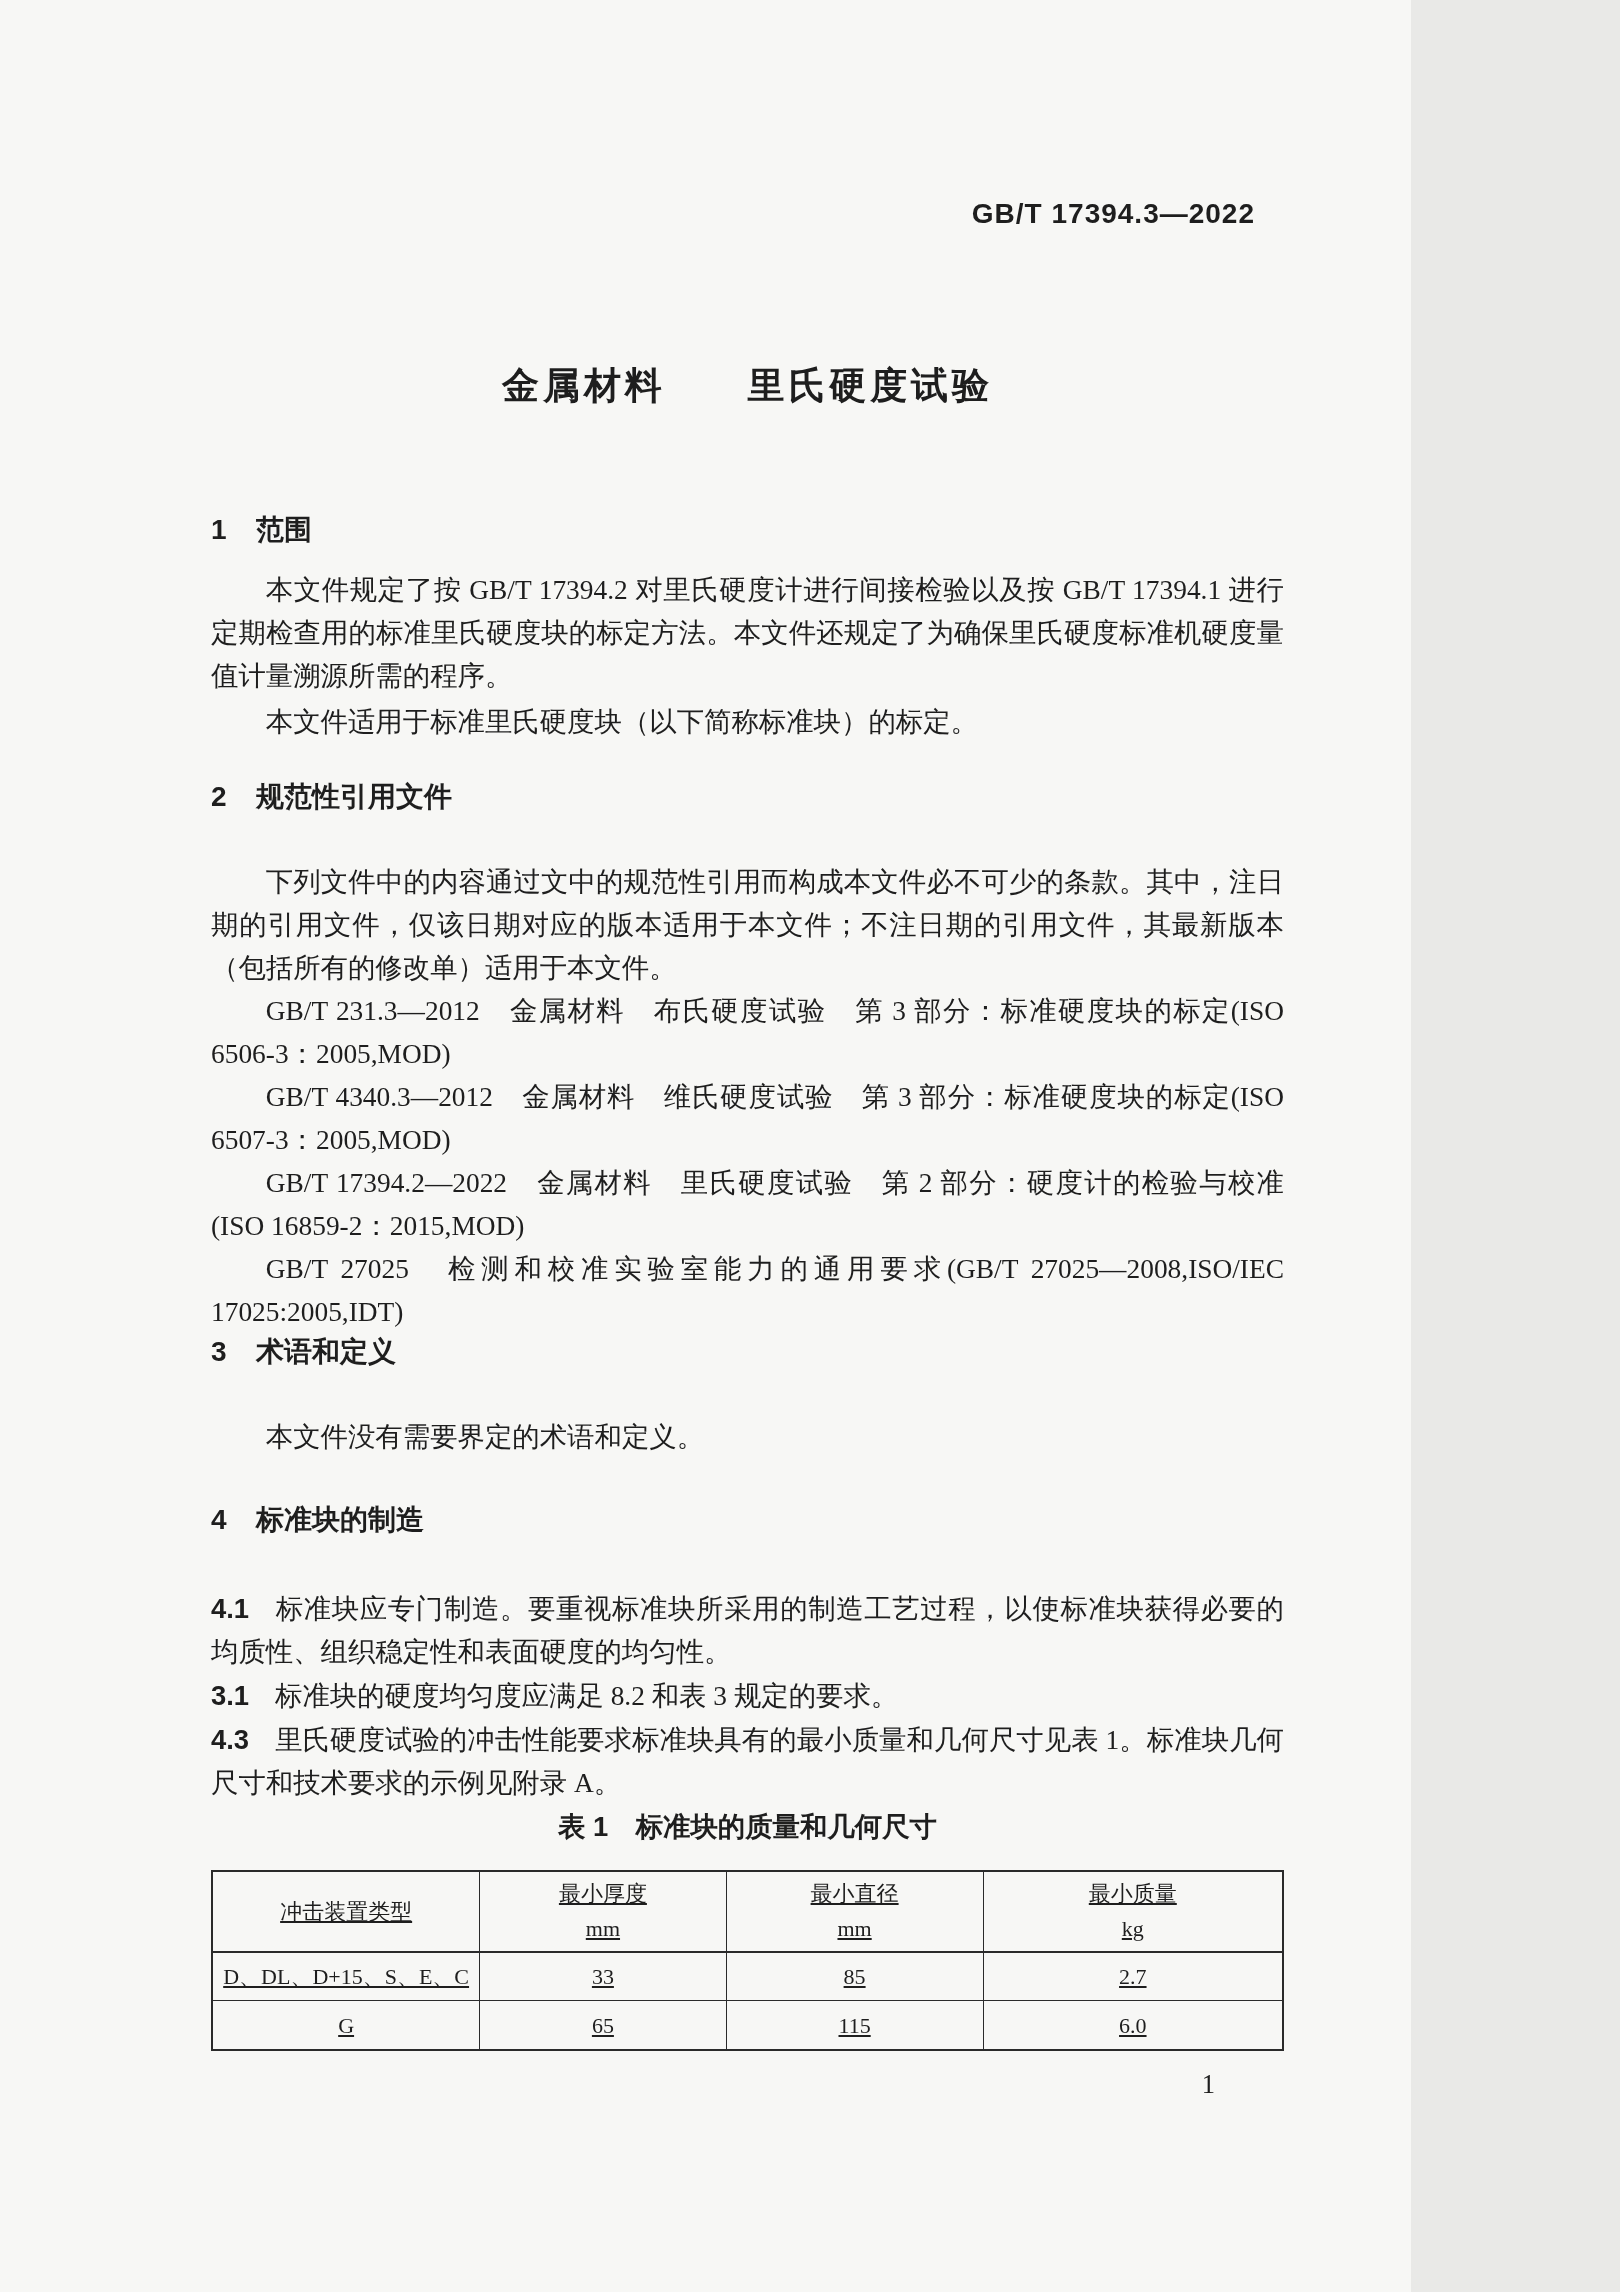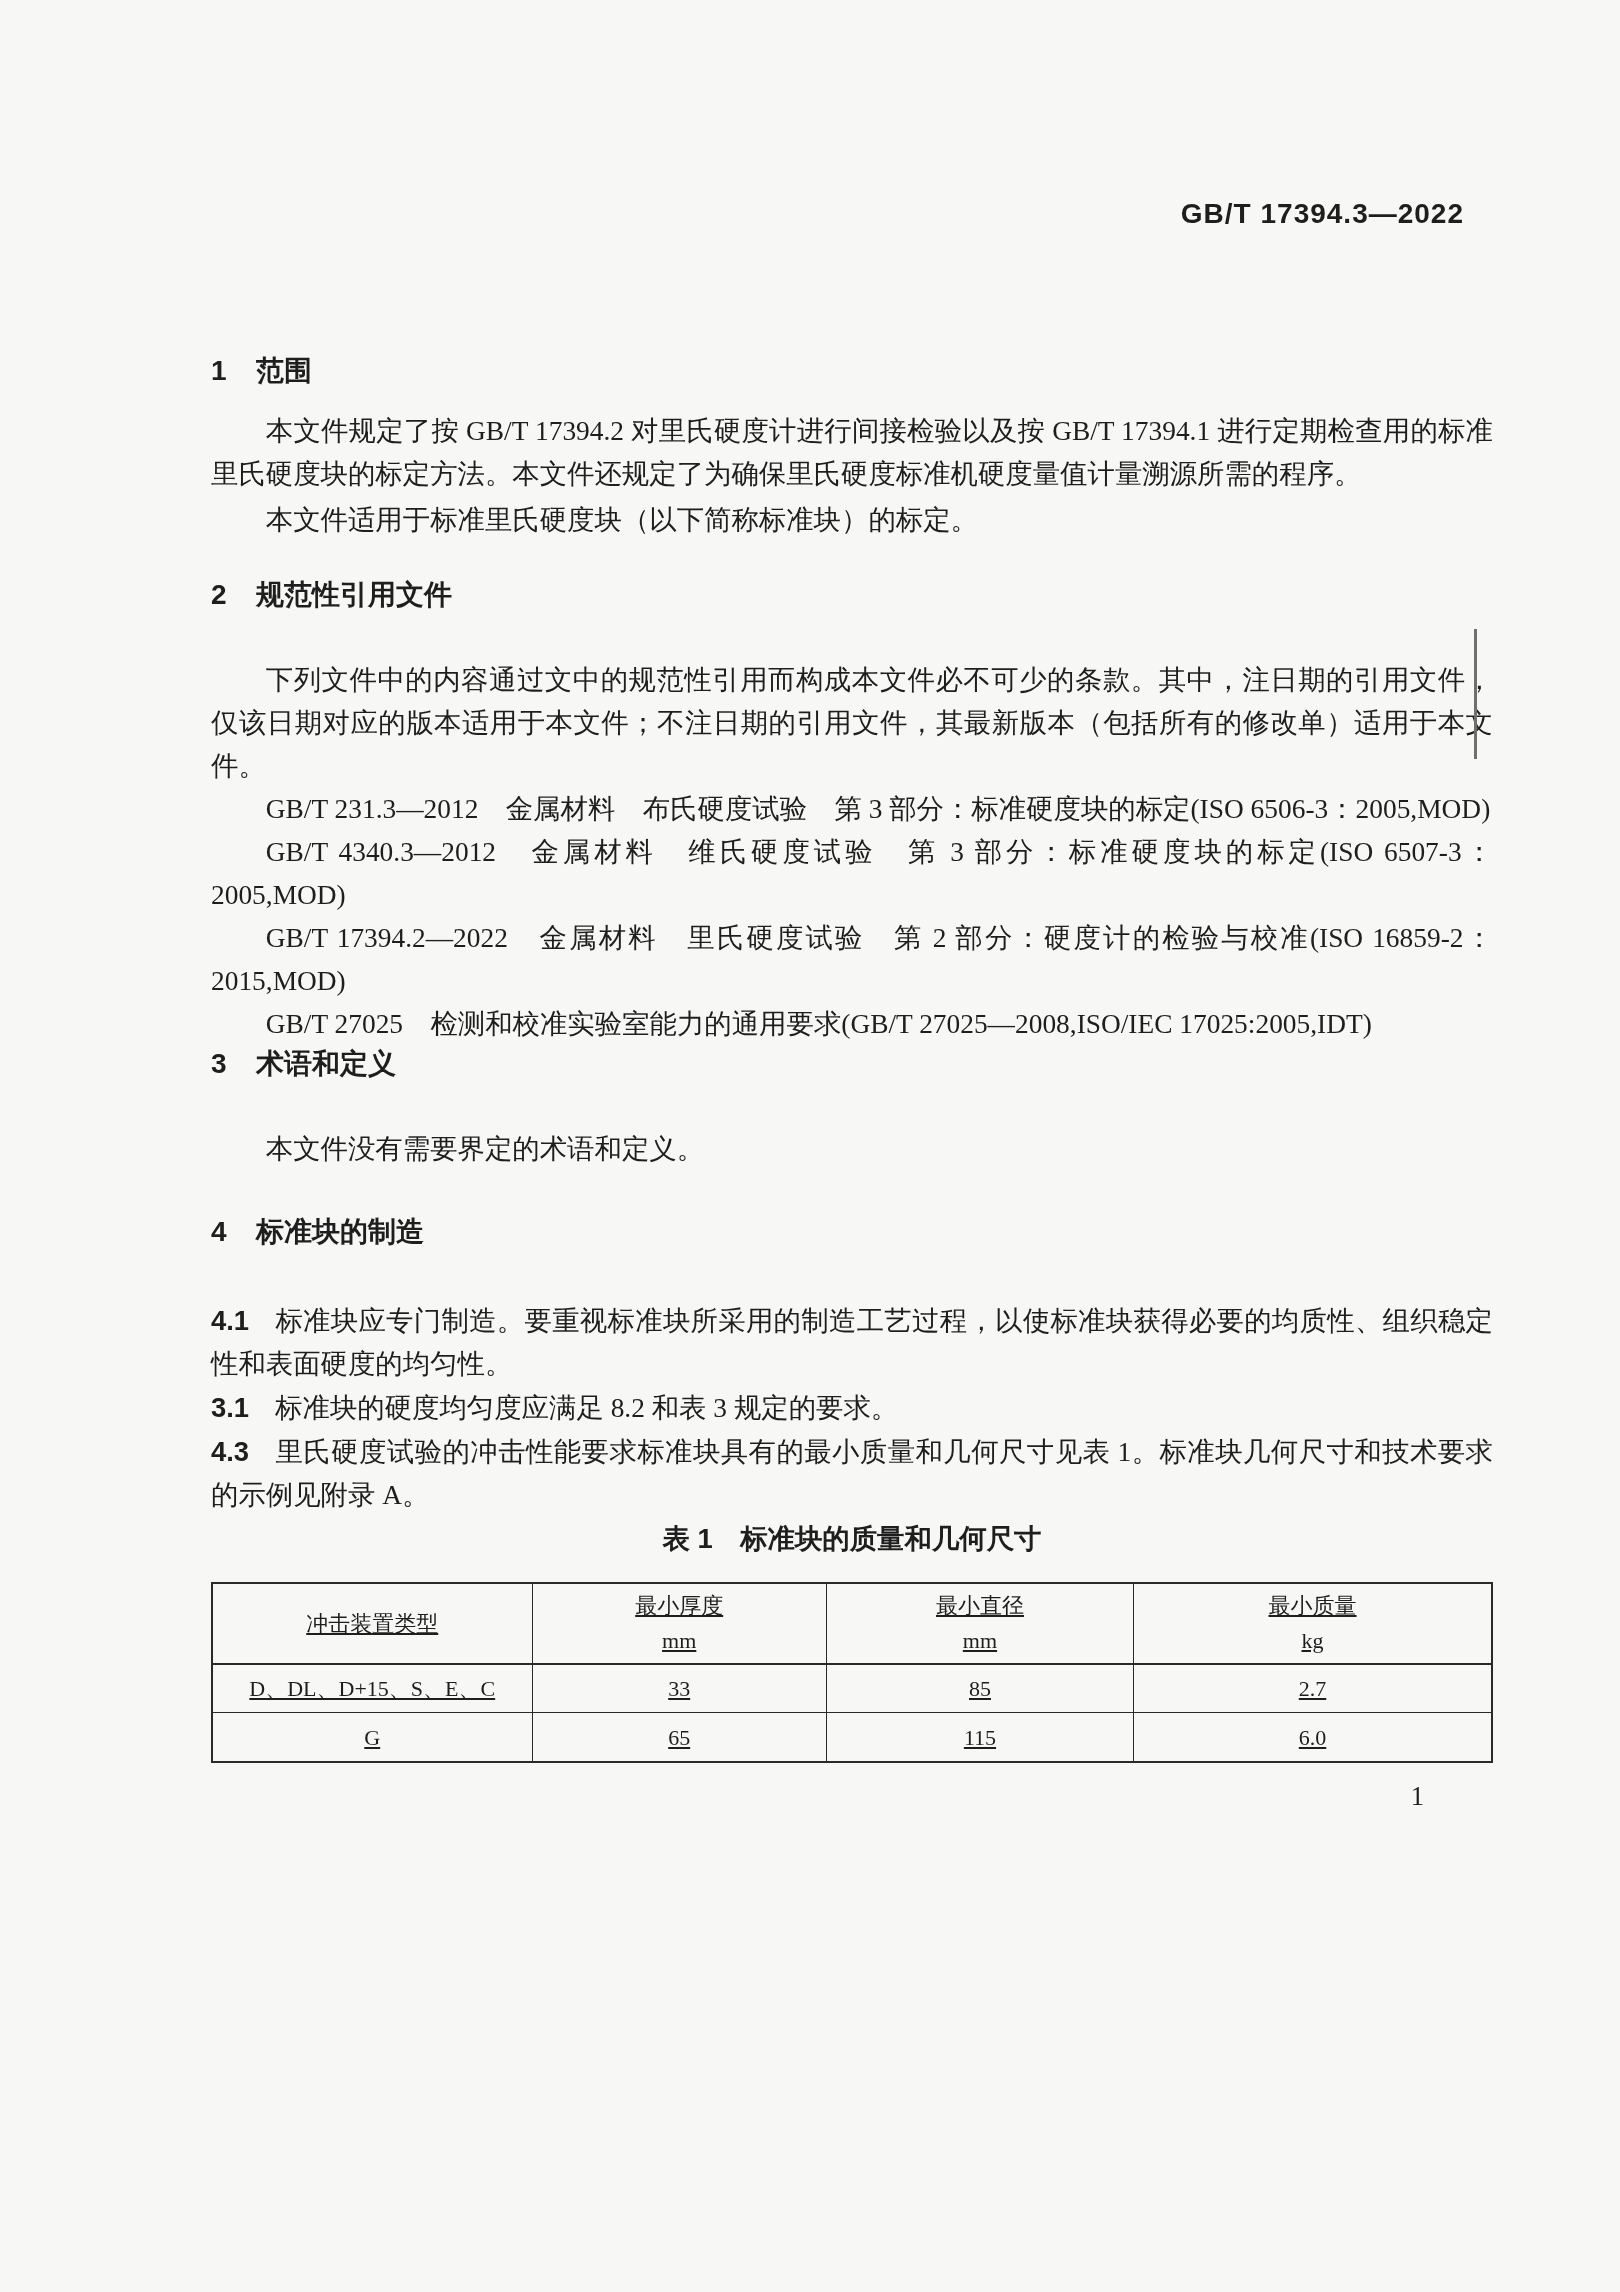--- a/index.html
+++ b/index.html
@@ -1,19 +1,19 @@
 <!DOCTYPE html>
 <html lang="zh"><head>
 <meta charset="utf-8">
 <style>
   * { margin: 0; padding: 0; box-sizing: border-box; }
   html, body { background: #e9e9e7; }
   .page {
     position: relative;
-    width: 1620px;
+    width: 1411px;
     height: 2293px;
     background: #f7f7f5;
     color: #1e1e1e;
     font-family: "Liberation Serif", "DejaVu Serif", serif;
     font-size: 27.4px;
     line-height: 43px;
     overflow: hidden;
   }
   .content {
     position: relative;
@@ -131,20 +131,21 @@
 </style>
 </head>
 <body>
 
 <div class="page">
   <div class="content">
 
     <div class="doc-number">GB/T 17394.3—2022</div>
 
     <div class="doc-title">
+      <div>金属材料　　里氏硬度试验</div>
     </div>
 
     <h2 class="sec sec-1"><span class="sec-no">1</span><span>范围</span></h2>
     <p class="para indent p-s1a">本文件规定了按 GB/T 17394.2 对里氏硬度计进行间接检验以及按 GB/T 17394.1 进行定期检查用的标准里氏硬度块的标定方法。本文件还规定了为确保里氏硬度标准机硬度量值计量溯源所需的程序。</p>
     <p class="para indent p-s1b">本文件适用于标准里氏硬度块（以下简称标准块）的标定。</p>
 
     <h2 class="sec sec-2"><span class="sec-no">2</span><span>规范性引用文件</span></h2>
     <p class="para indent p-s2intro">下列文件中的内容通过文中的规范性引用而构成本文件必不可少的条款。其中，注日期的引用文件，仅该日期对应的版本适用于本文件；不注日期的引用文件，其最新版本（包括所有的修改单）适用于本文件。</p>
     <div class="refs">
       <p class="ref">GB/T 231.3—2012　金属材料　布氏硬度试验　第 3 部分：标准硬度块的标定(ISO 6506-3：2005,MOD)</p>

